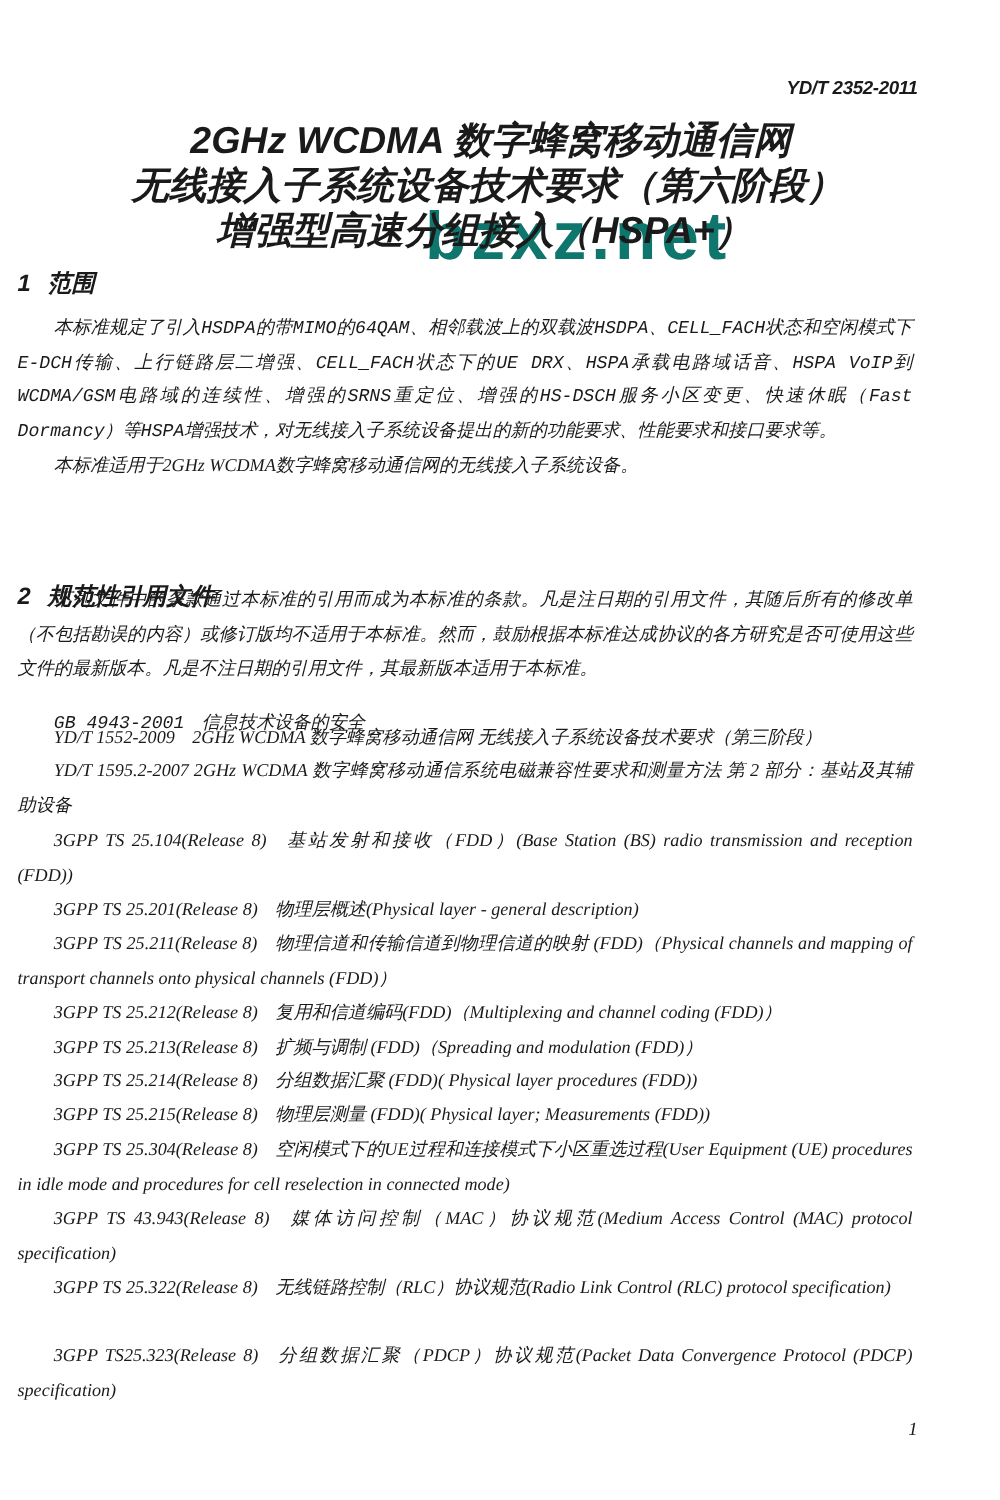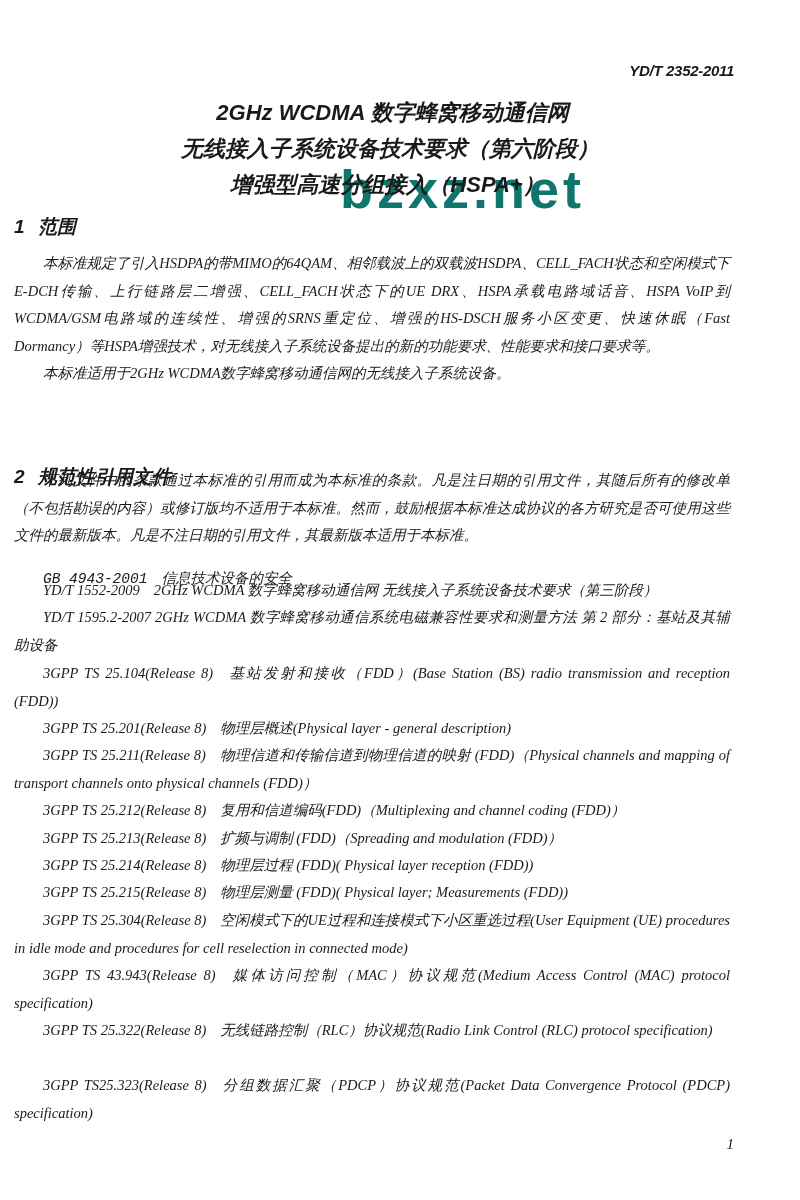--- a/index.html
+++ b/index.html
@@ -9,21 +9,21 @@
       font-family: "Liberation Serif", "DejaVu Serif", serif;
     }
     .std-code {
       position: absolute; top: 62px; right: 66px;
       font-family: "Liberation Sans", "DejaVu Sans", sans-serif;
       font-size: 15px; font-weight: bold; letter-spacing: -0.3px;
     }
     .title-block {
       position: absolute; top: 95px; left: 0; width: 800px; text-align: center;
       font-family: "Liberation Sans", "DejaVu Sans", sans-serif;
-      font-weight: bold; font-size: 22px; line-height: 36px;
+      font-weight: bold; font-size: 30px; line-height: 36px;
     }
     .title-block .tl { display: block; }
     .title-block .tl1 { margin-left: -15px; }
     .title-block .tl2 { margin-left: -20px; }
     .title-block .tl3 { margin-left: -25px; }
     .watermark {
       position: absolute; top: 158px; left: 340px;
       font-family: "Liberation Sans", "DejaVu Sans", sans-serif;
       font-weight: bold; font-size: 54px; color: #0f766e; letter-spacing: 4px;
       z-index: 0; pointer-events: none;
@@ -54,21 +54,21 @@
   <span class="tl tl2">无线接入子系统设备技术要求（第六阶段）</span>
   <span class="tl tl3">增强型高速分组接入（HSPA+）</span>
 </div>
 
 <div class="content">
 
   <div class="sec-head" style="top:0px;">
     <span class="num">1</span><span>范围</span>
   </div>
 
-  <div class="para ind" style="top:36px;">本标准规定了引入HSDPA的带MIMO的64QAM、相邻载波上的双载波HSDPA、CELL_FACH状态和空闲模式下E-DCH传输、上行链路层二增强、CELL_FACH状态下的UE DRX、HSPA承载电路域话音、HSPA VoIP到WCDMA/GSM电路域的连续性、增强的SRNS重定位、增强的HS-DSCH服务小区变更、快速休眠（Fast Dormancy）等HSPA增强技术，对无线接入子系统设备提出的新的功能要求、性能要求和接口要求等。</div>
+  <div class="para ind" style="top:36px;font-family:Liberation Mono, monospace;">本标准规定了引入HSDPA的带MIMO的64QAM、相邻载波上的双载波HSDPA、CELL_FACH状态和空闲模式下E-DCH传输、上行链路层二增强、CELL_FACH状态下的UE DRX、HSPA承载电路域话音、HSPA VoIP到WCDMA/GSM电路域的连续性、增强的SRNS重定位、增强的HS-DSCH服务小区变更、快速休眠（Fast Dormancy）等HSPA增强技术，对无线接入子系统设备提出的新的功能要求、性能要求和接口要求等。</div>
   <div class="para ind" style="top:146px;">本标准适用于2GHz WCDMA数字蜂窝移动通信网的无线接入子系统设备。</div>
 
   <div class="sec-head" style="top:218px;margin-top:32px;">
     <span class="num">2</span><span>规范性引用文件</span>
   </div>
 
   <div class="para ind" style="top:253px;">下列文件中的条款通过本标准的引用而成为本标准的条款。凡是注日期的引用文件，其随后所有的修改单（不包括勘误的内容）或修订版均不适用于本标准。然而，鼓励根据本标准达成协议的各方研究是否可使用这些文件的最新版本。凡是不注日期的引用文件，其最新版本适用于本标准。</div>
 
   <div class="ref" style="top:352px;font-family:Liberation Mono, monospace;">
     <span class="code">GB 4943-2001</span><span>信息技术设备的安全</span>
@@ -88,21 +88,21 @@
   <div class="ref" style="top:528px;">
     <span class="code">3GPP TS 25.211(Release 8)</span><span>物理信道和传输信道到物理信道的映射 (FDD)（Physical channels and mapping of transport channels onto physical channels (FDD)）</span>
   </div>
   <div class="ref" style="top:583px;">
     <span class="code">3GPP TS 25.212(Release 8)</span><span>复用和信道编码(FDD)（Multiplexing and channel coding (FDD)）</span>
   </div>
   <div class="ref" style="top:611px;">
     <span class="code">3GPP TS 25.213(Release 8)</span><span>扩频与调制 (FDD)（Spreading and modulation (FDD)）</span>
   </div>
   <div class="ref" style="top:638px;">
-    <span class="code">3GPP TS 25.214(Release 8)</span><span>物理层过程 (FDD)( Physical layer reception (FDD))</span>
+    <span class="code">3GPP TS 25.214(Release 8)</span><span>分组数据汇聚 (FDD)( Physical layer procedures (FDD))</span>
   </div>
   <div class="ref" style="top:665px;">
     <span class="code">3GPP TS 25.215(Release 8)</span><span>物理层测量 (FDD)( Physical layer; Measurements (FDD))</span>
   </div>
   <div class="ref" style="top:693px;">
     <span class="code">3GPP TS 25.304(Release 8)</span><span>空闲模式下的UE过程和连接模式下小区重选过程(User Equipment (UE) procedures in idle mode and procedures for cell reselection in connected mode)</span>
   </div>
   <div class="ref" style="top:748px;">
     <span class="code">3GPP TS 43.943(Release 8)</span><span>媒体访问控制（MAC）协议规范(Medium Access Control (MAC) protocol specification)</span>
   </div>

